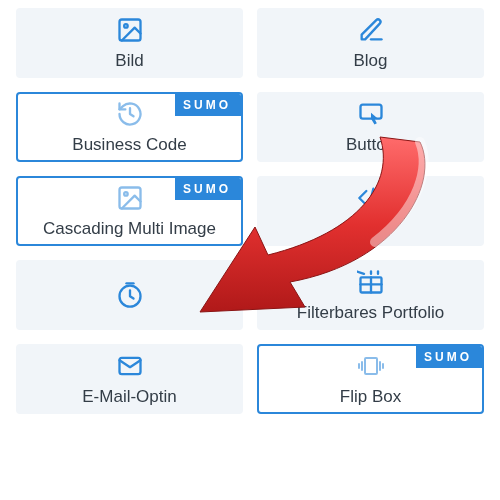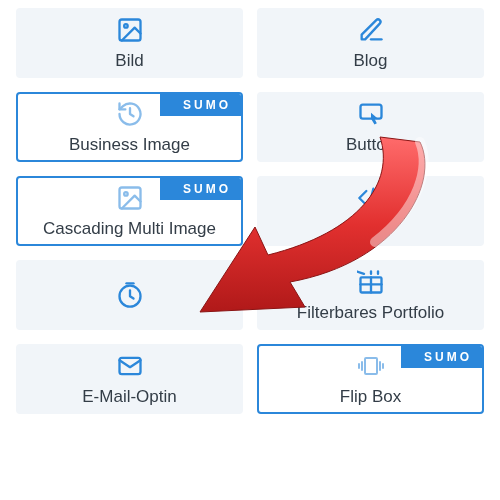--- a/index.html
+++ b/index.html
@@ -61,21 +61,21 @@
   }
   .badge {
     position: absolute;
     top: 0;
     right: 0;
     background: #2b87da;
     color: #fff;
     font-size: 12px;
     font-weight: 700;
     letter-spacing: 3px;
-    padding: 4px 10px 4px 23px;
+    padding: 4px 10px 4px 8px;
   }
   .arrow {
     position: absolute;
     pointer-events: none;
     left: 170px;
     top: 112px;
     width: 280px;
     height: 230px;
     z-index: 10;
   }
@@ -108,21 +108,21 @@
 
   <div class="tile sumo">
     <span class="badge">SUMO</span>
     <span class="icon">
       <svg width="28" height="28" viewBox="0 0 24 24">
           <path d="M3 12a9 9 0 1 0 3-6.7L3 8"></path>
           <polyline points="3 3 3 8 8 8"></polyline>
           <polyline points="12 7 12 12 15 14"></polyline>
         </svg>
     </span>
-    <span class="label">Business Image</span>
+    <span class="label">Business Code</span>
   </div>
 
   <div class="tile">
     <span class="icon">
       <svg width="28" height="28" viewBox="0 0 24 24">
           <rect x="3" y="4" width="18" height="12" rx="2"></rect>
           <path d="M12 16l3 5 2-1-2-4h3l-6-5z" fill="#2b87da" stroke="none"></path>
         </svg>
     </span>
     <span class="label">Button</span>

